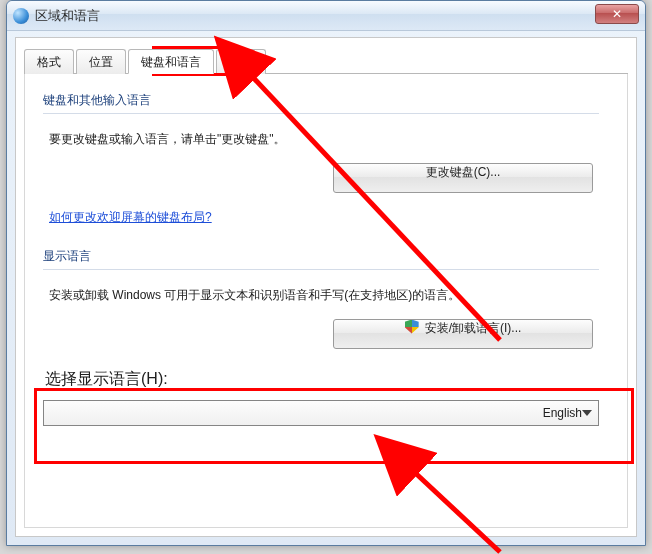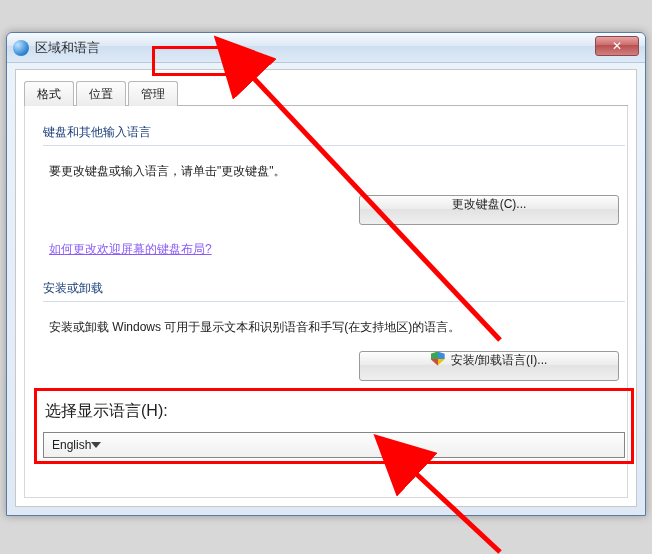--- a/index.html
+++ b/index.html
@@ -11,26 +11,25 @@
     width: 652px;
     height: 554px;
     overflow: hidden;
     position: relative;
   }
   .window {
     position: absolute;
     left: 6px;
     top: 0;
     width: 640px;
-    height: 484px;
+    height: 546px;
     background: linear-gradient(#ebf3fb, #dfe9f5);
     border: 1px solid #5a7ca0;
     border-radius: 6px 6px 0 0;
     box-shadow: 0 0 8px rgba(0,0,0,0.3);
-    margin-top: 32px;
   }
   .titlebar {
     height: 30px;
     background: linear-gradient(#f7fbff, #dce8f5 45%, #cfdff0 46%, #dde9f6);
     border-bottom: 1px solid #b8c8da;
     display: flex;
     align-items: center;
     padding: 0 6px;
     border-radius: 6px 6px 0 0;
     position: relative;
@@ -97,21 +96,21 @@
     z-index: 2;
   }
   .panel {
     position: absolute;
     top: 36px;
     left: 8px;
     right: 8px;
     bottom: 8px;
     border: 1px solid #d8d8d8;
     border-top: none;
-    padding: 18px 2px 0 18px;
+    padding: 18px 28px 0 18px;
     background: #fff;
   }
   .group {
     margin-bottom: 22px;
   }
   .group-title {
     color: #1a3e7a;
     font-size: 12px;
     margin-bottom: 4px;
   }
@@ -139,37 +138,37 @@
     border-radius: 3px;
     font-size: 12px;
     color: #222;
     display: inline-flex;
     align-items: flex-start;
     justify-content: center;
     gap: 6px;
     padding: 0 14px;
   }
   .link {
-    color: #8b5cf6;
+    color: #1d4ed8;
     font-size: 12px;
     margin-left: 6px;
   }
   .label {
     font-size: 16px;
     color: #202020;
     margin: 0 0 10px 2px;
   }
   .select {
     width: 100%;
     height: 26px;
     border: 1px solid #858585;
     background: linear-gradient(#fdfdfd,#f0f0f0);
     display: flex;
     align-items: center;
-    justify-content: flex-start;
+    justify-content: flex-end;
     padding: 0 6px 0 8px;
     font-size: 12px;
     color: #202020;
   }
   .select .chev {
     width: 0; height: 0;
     border-left: 5px solid transparent;
     border-right: 5px solid transparent;
     border-top: 6px solid #404040;
   }
@@ -203,41 +202,42 @@
     <span class="title">区域和语言</span>
     <div class="close-btn">
       <span>✕</span>
     </div>
   </div>
 
   <div class="client">
     <div class="tabs">
       <div class="tab"><span>格式</span></div>
       <div class="tab"><span>位置</span></div>
+      <div class="tab active"><span>键盘和语言</span></div>
       <div class="tab"><span>管理</span></div>
     </div>
 
     <div class="panel">
 
       <div class="group">
         <div class="group-title">键盘和其他输入语言</div>
         <div class="group-line"></div>
         <div class="desc">要更改键盘或输入语言，请单击"更改键盘"。</div>
         <div class="btn-row">
           <button class="win-btn">
               <span>更改键盘(C)...</span>
             </button>
         </div>
         <div style="margin-top:16px;">
           <a class="link" href="#">如何更改欢迎屏幕的键盘布局?</a>
         </div>
       </div>
 
       <div class="group">
-        <div class="group-title">安装或卸载</div>
+        <div class="group-title">显示语言</div>
         <div class="group-line"></div>
         <div class="desc">安装或卸载 Windows 可用于显示文本和识别语音和手写(在支持地区)的语言。</div>
         <div class="btn-row">
           <button class="win-btn">
             <span class="shield-icon"></span>
             <span>安装/卸载语言(I)...</span>
           </button>
         </div>
         <div style="margin-top:20px;">
           <div class="label">选择显示语言(H):</div>

